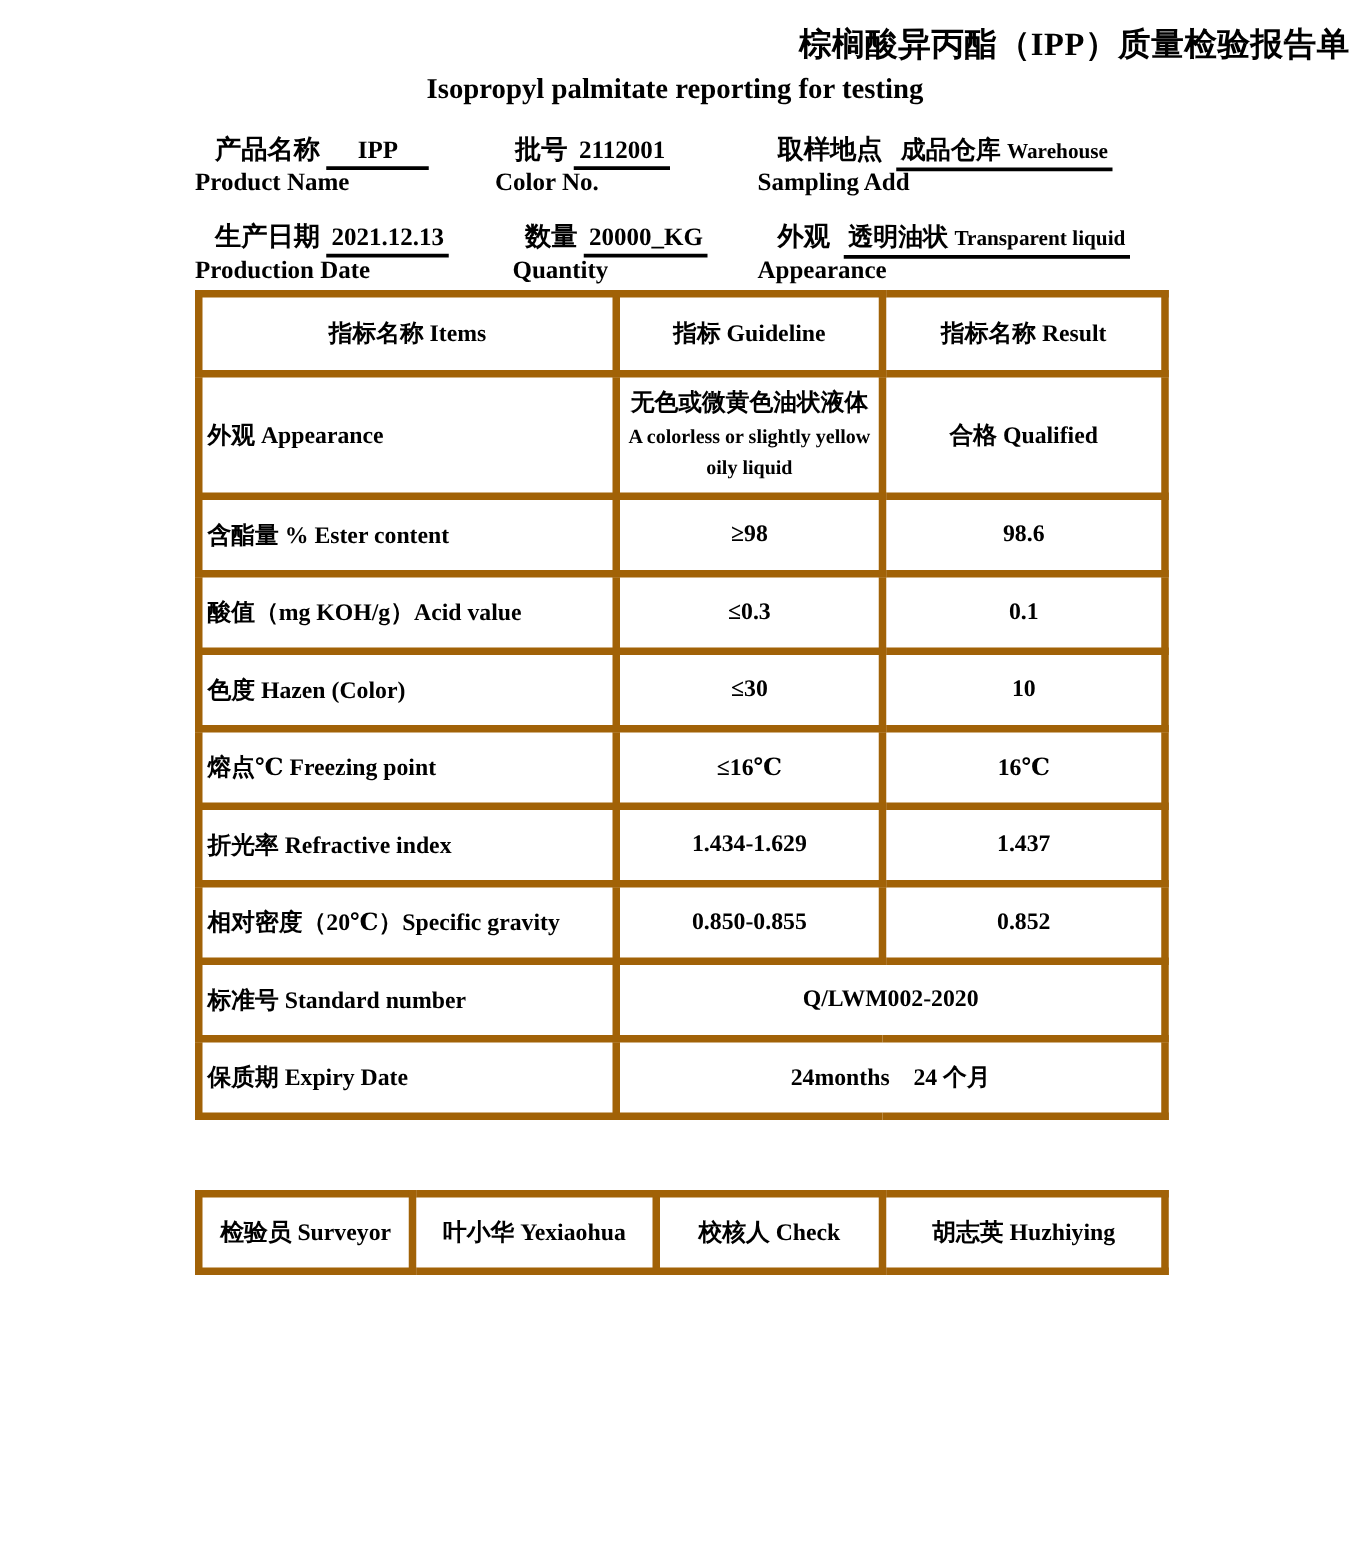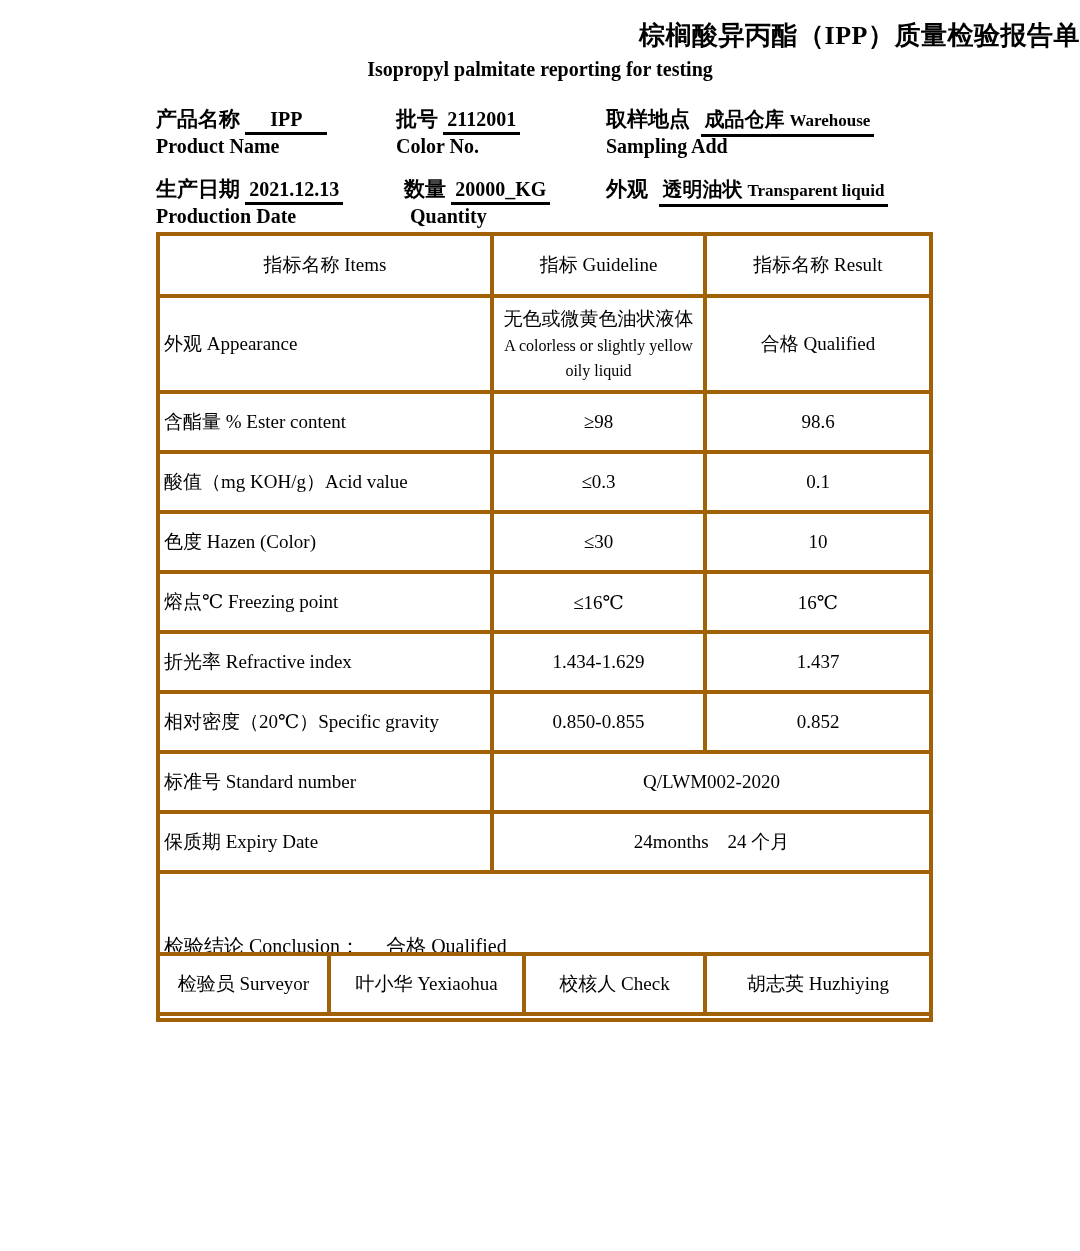--- a/index.html
+++ b/index.html
@@ -27,21 +27,21 @@
     font-weight: bold;
     letter-spacing: 0.5px;
     line-height: 1.2;
   }
   .title-en {
     position: absolute;
     top: 57px;
     left: 0;
     width: 1080px;
     text-align: center;
-    font-size: 20px;
+    font-size: 23px;
     font-weight: bold;
     line-height: 1.2;
   }
 
   
   .hdr {
     position: absolute;
     left: 156px;
     width: 790px;
   }
@@ -53,20 +53,21 @@
     position: absolute;
     top: 0;
   }
   .hdr-top {
     display: block;
     white-space: nowrap;
     font-size: 21px;
     font-weight: bold;
     line-height: 28px;
     height: 28px;
+    margin-left: 16px;
   }
   .hdr-label-zh {
     font-size: 21px;
     font-weight: bold;
   }
   .hdr-val {
     display: inline-block;
     font-size: 20px;
     font-weight: bold;
     border-bottom: 3px solid #000;
@@ -99,22 +100,22 @@
   
   table.report {
     position: absolute;
     left: 156px;
     top: 232px;
     width: 773px;
     border-collapse: collapse;
     table-layout: fixed;
   }
   table.report td {
-    border: 4px solid #a16207;
-    font-weight: normal;
+    border: 6px solid #a16207;
+    font-weight: bold;
     vertical-align: middle;
     padding: 2px 4px;
   }
   .c-item   { width: 334px; }
   .c-guide  { width: 213px; }
   .c-result { width: 226px; }
 
   .hdr-cell {
     text-align: center;
     height: 54px;
@@ -218,20 +219,21 @@
         <span class="hdr-val">20000_KG</span>
       </span>
       <span class="hdr-bottom" style="padding-left:6px;">Quantity</span>
     </div>
 
     <div class="hdr-field f-appear">
       <span class="hdr-top">
         <span class="hdr-label-zh">外观</span>&nbsp;
         <span class="hdr-val"><span>透明油状</span> <span class="en">Transparent liquid</span></span>
       </span>
+      <span class="hdr-bottom">Appearance</span>
     </div>
 
   </div>
 </div>
 
 <table class="report">
   <colgroup>
     <col class="c-item">
       <col class="c-guide">
       <col class="c-result">
@@ -293,25 +295,20 @@
     <tr>
       <td class="item-cell">标准号 Standard number</td>
       <td class="span2" colspan="2">Q/LWM002-2020</td>
     </tr>
 
     <tr>
       <td class="item-cell">保质期 Expiry Date</td>
       <td class="span2" colspan="2">24months　24 个月</td>
     </tr>
 
-    <tr>
-      <td class="conclusion-cell" colspan="3">
-        <span>检验结论 Conclusion：</span><span class="gap"></span><span>合格 Qualified</span>
-      </td>
-    </tr>
 
   </tbody>
 </table>
 
 <table class="report" style="top:952px; border-collapse:collapse;padding-left:12px;">
   <colgroup>
     <col style="width:171px;">
       <col style="width:195px;">
       <col style="width:181px;">
       <col style="width:226px;">

